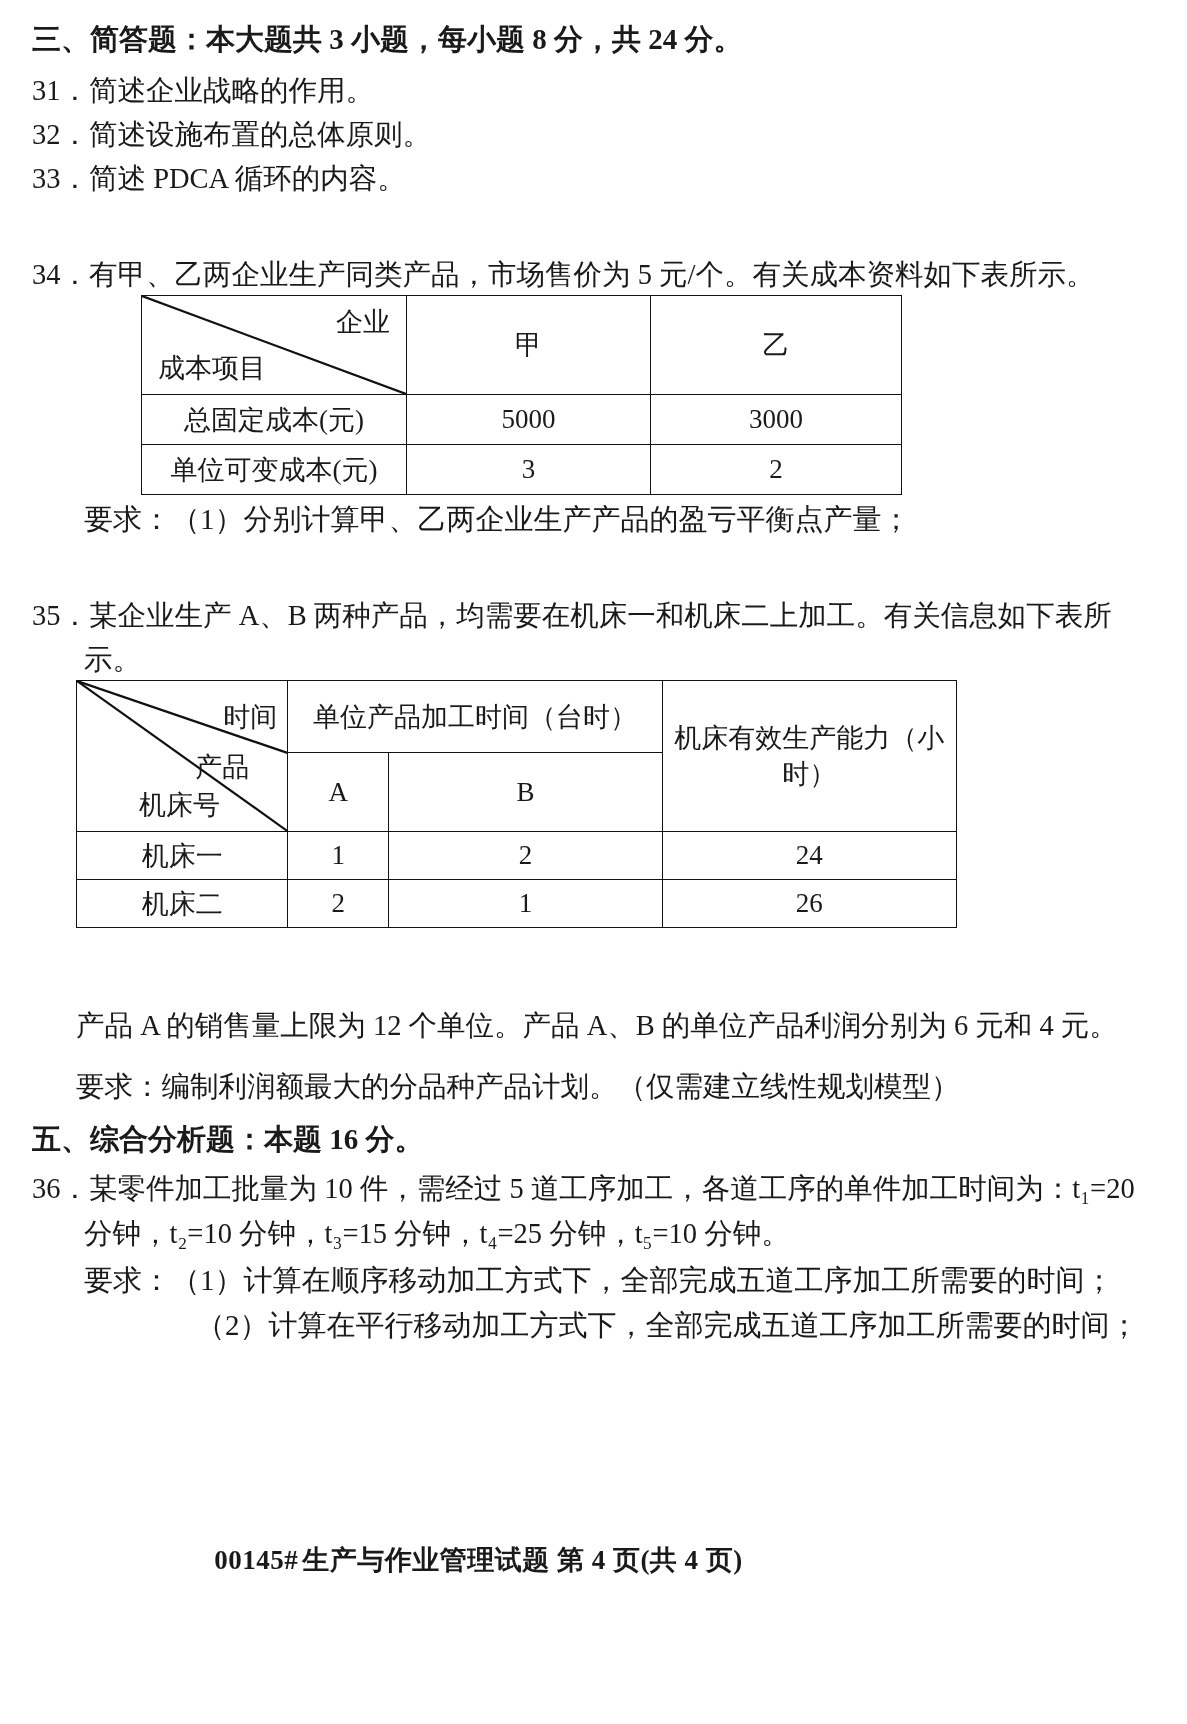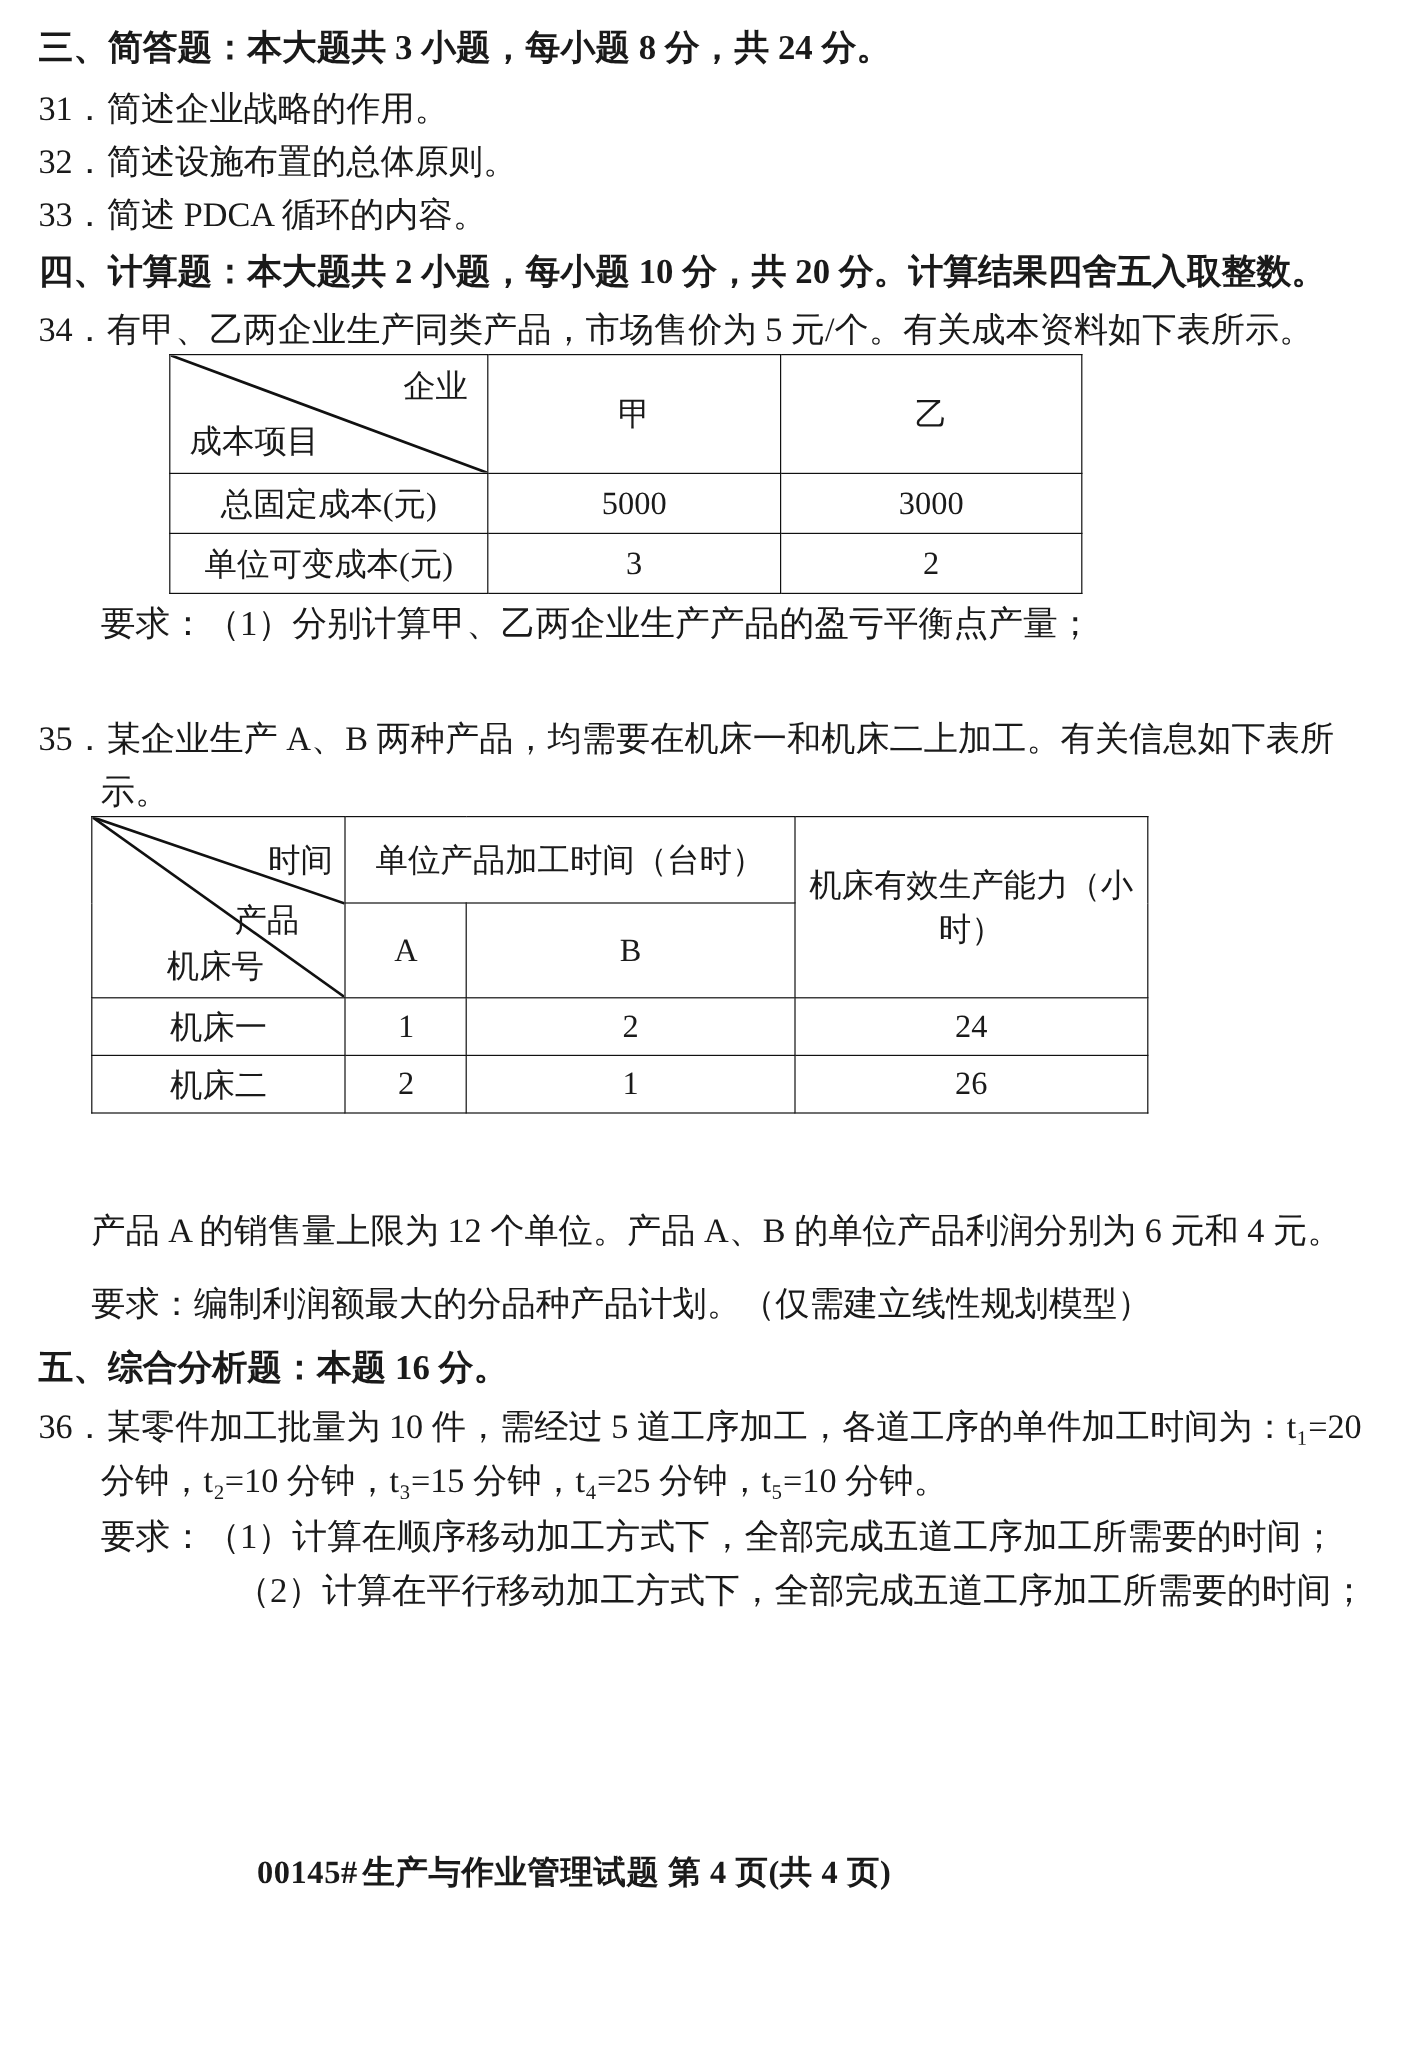--- a/index.html
+++ b/index.html
@@ -108,21 +108,20 @@
   </div>
 
   <div class="q" style="left:32px; top:116px;">
     <span>32．</span><span>简述设施布置的总体原则。</span>
   </div>
 
   <div class="q" style="left:32px; top:160px;">
     <span>33．</span><span>简述 PDCA 循环的内容。</span>
   </div>
 
-  <div class="sec-head" style="left:32px; top:207px;">四、计算题：本大题共 2 小题，每小题 10 分，共 20 分。计算结果四舍五入取整数。</div>
 
   <div class="q" style="left:32px; top:256px;">
     <span>34．</span><span>有甲、乙两企业生产同类产品，市场售价为 5 元/个。有关成本资料如下表所示。</span>
   </div>
 
   <table class="tbl1">
     <tbody>
         <tr>
       <td class="corner diagcell" rowspan="1">
         <svg viewBox="0 0 264 98" preserveAspectRatio="none">

